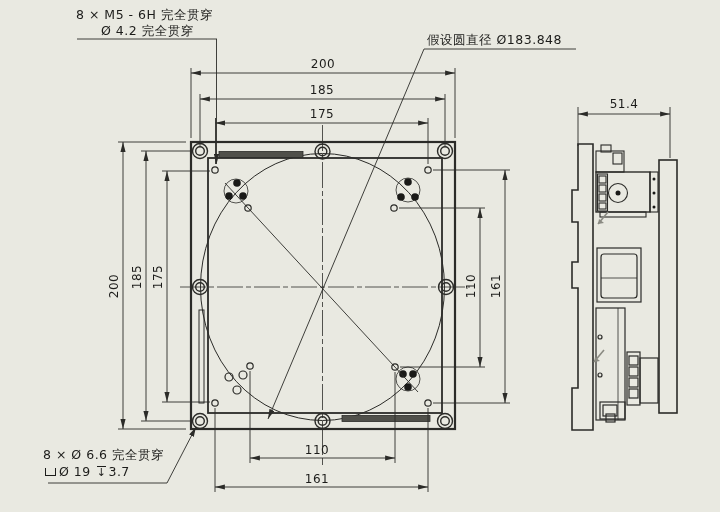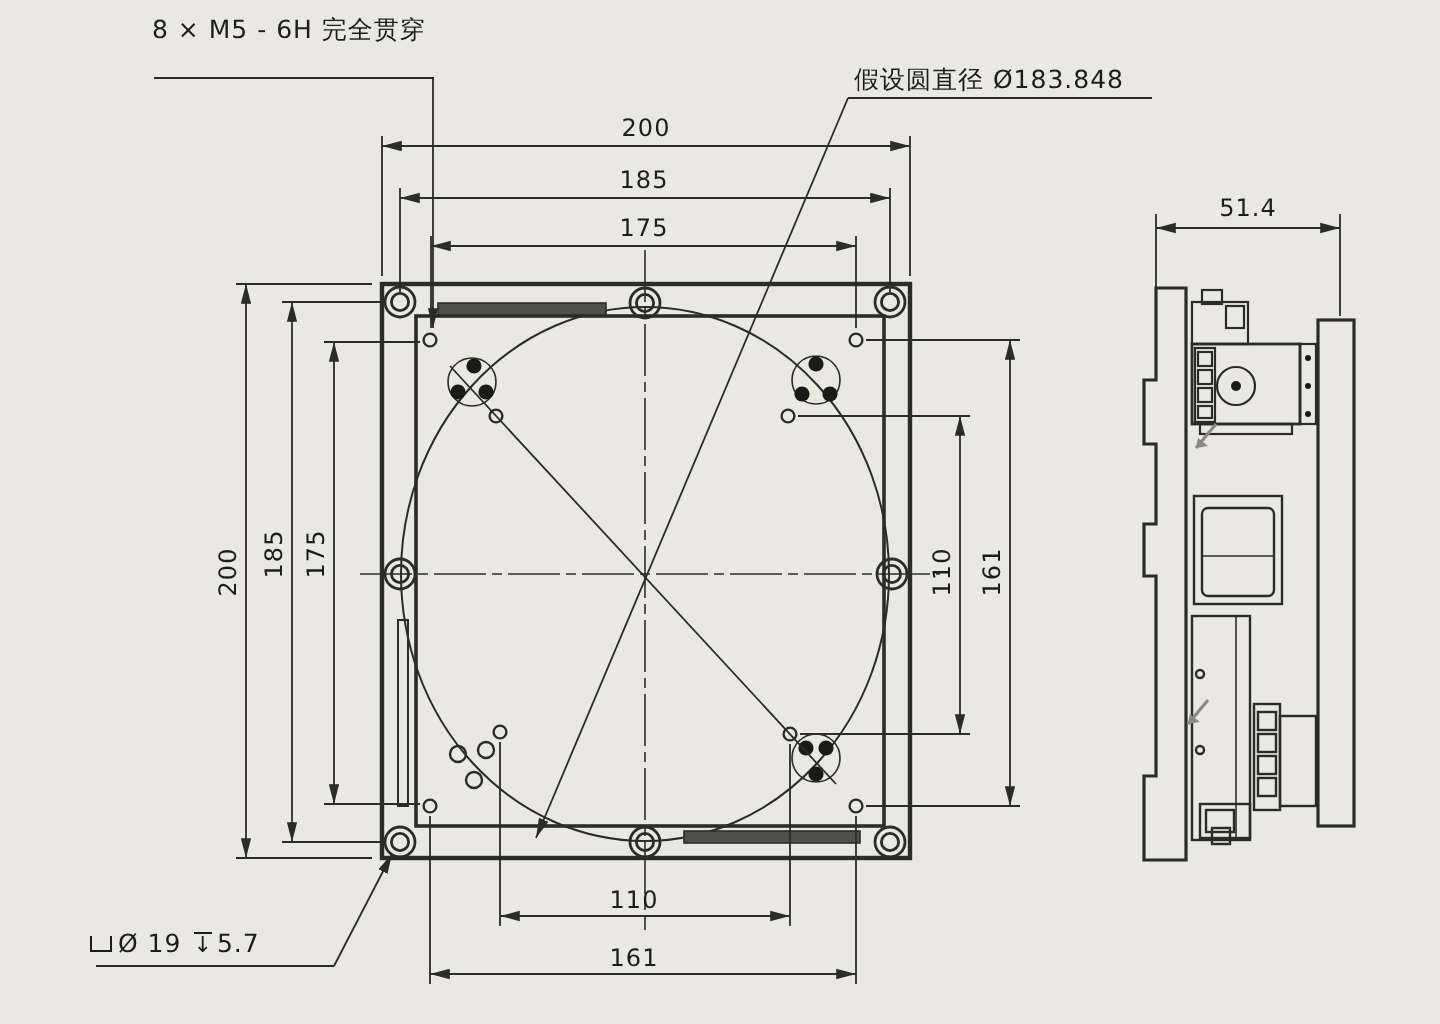--- a/index.html
+++ b/index.html
@@ -230,23 +230,25 @@
       <g stroke="#8a8a82" stroke-width="1.6">
         <line x1="608" y1="212" x2="598" y2="224"></line>
         <path d="M598,224 l6,-1 l-5,-4 z" fill="#8a8a82" stroke="none"></path>
         <line x1="604" y1="350" x2="594" y2="362"></line>
         <path d="M594,362 l6,-1 l-5,-4 z" fill="#8a8a82" stroke="none"></path>
       </g>
     </g>
   </svg>
 
   <span class="note" style="left:76px;top:7px">8 × M5 - 6H 完全贯穿</span>
+  <span class="note" style="left:101px;top:23px">Ø 4.2 完全贯穿</span>
   <span class="note" style="left:427px;top:32px">假设圆直径 Ø183.848</span>
+  <span class="note" style="left:43px;top:447px">8 × Ø 6.6 完全贯穿</span>
   <span class="note" style="left:45px;top:464px">
-    <span class="cb-sym"></span><span>Ø 19</span><span class="depth-sym">↓</span><span>5.7</span>
+    <span class="cb-sym"></span><span>Ø 19</span><span class="depth-sym">↓</span><span>3.7</span>
   </span>
 
   <span class="lbl" style="left:323px;top:64px">200</span>
   <span class="lbl" style="left:322px;top:90px">185</span>
   <span class="lbl" style="left:322px;top:114px">175</span>
 
   <span class="lbl rot" style="left:114px;top:286px">200</span>
   <span class="lbl rot" style="left:137px;top:277px">185</span>
   <span class="lbl rot" style="left:158px;top:277px">175</span>
 

